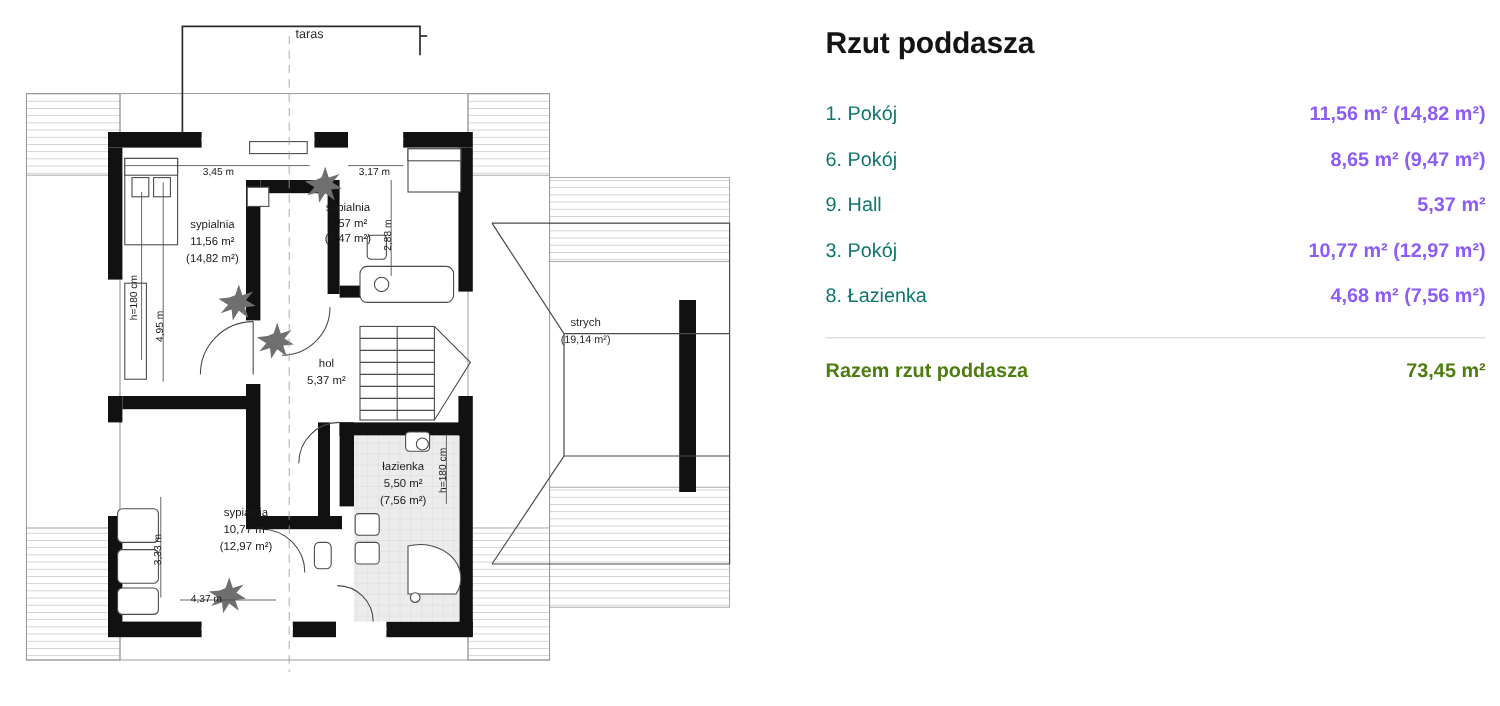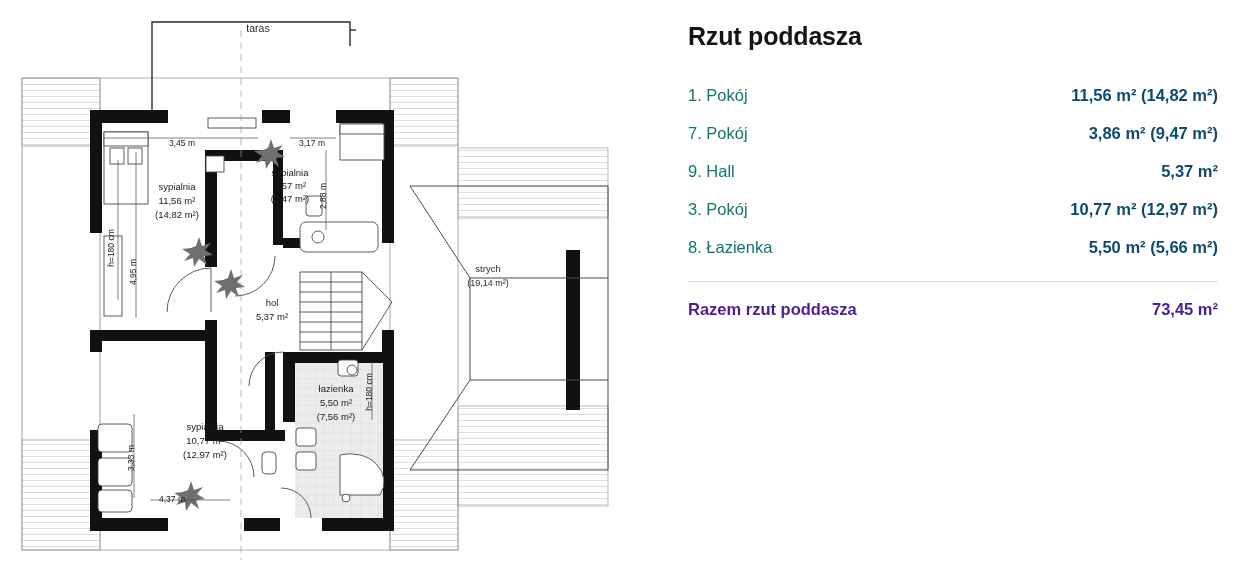--- a/index.html
+++ b/index.html
@@ -27,21 +27,21 @@
     height: 420px;
     flex: 0 0 660px;
   }
   .plan-svg {
     display: block;
   }
   
   .legend-panel {
     position: relative;
     flex: 1 1 auto;
-    padding: 22px 32px 0 28px;
+    padding: 22px 12px 0 28px;
     box-sizing: border-box;
   }
   .legend-title {
     font-size: 25px;
     font-weight: bold;
     letter-spacing: -0.2px;
     color: #141414;
     margin: 0 0 26px 0;
   }
   .legend-list {
@@ -55,37 +55,37 @@
     justify-content: space-between;
     padding: 9px 0 10px 0;
     font-size: 16.5px;
   }
   .legend-row .lbl {
     color: #0f766e;
     font-weight: normal;
   }
   .legend-row .val {
     font-weight: bold;
-    color: #0c4a6e;
+    color: #8b5cf6;
     white-space: nowrap;
     text-align: right;
   }
   .legend-divider {
     border: none;
     border-top: 1px solid #d8d8d8;
     margin: 14px 0 0 0;
   }
   .legend-total {
     display: flex;
     align-items: baseline;
     justify-content: space-between;
     padding: 18px 0 0 0;
     font-size: 16.5px;
     font-weight: bold;
-    color: #4c1d95;
+    color: #4d7c0f;
   }
 </style>
 </head>
 <body>
 
 <div class="page">
 
   <div class="plan-panel">
     <svg class="plan-svg" width="660" height="588" viewBox="0 0 660 588">
       <defs>
@@ -299,34 +299,34 @@
 
   <div class="legend-panel">
     <h1 class="legend-title">Rzut poddasza</h1>
 
     <ul class="legend-list">
       <li class="legend-row">
         <span class="lbl">1. Pokój</span>
         <span class="val">11,56 m² (14,82 m²)</span>
       </li>
       <li class="legend-row">
-        <span class="lbl">7. Pokój</span>
-        <span class="val">3,86 m² (9,47 m²)</span>
+        <span class="lbl">6. Pokój</span>
+        <span class="val">8,65 m² (9,47 m²)</span>
       </li>
       <li class="legend-row">
         <span class="lbl">9. Hall</span>
         <span class="val">5,37 m²</span>
       </li>
       <li class="legend-row">
         <span class="lbl">3. Pokój</span>
         <span class="val">10,77 m² (12,97 m²)</span>
       </li>
       <li class="legend-row">
         <span class="lbl">8. Łazienka</span>
-        <span class="val">5,50 m² (5,66 m²)</span>
+        <span class="val">4,68 m² (7,56 m²)</span>
       </li>
     </ul>
 
     <hr class="legend-divider">
 
     <div class="legend-total">
       <span>Razem rzut poddasza</span>
       <span>73,45 m²</span>
     </div>
   </div>

